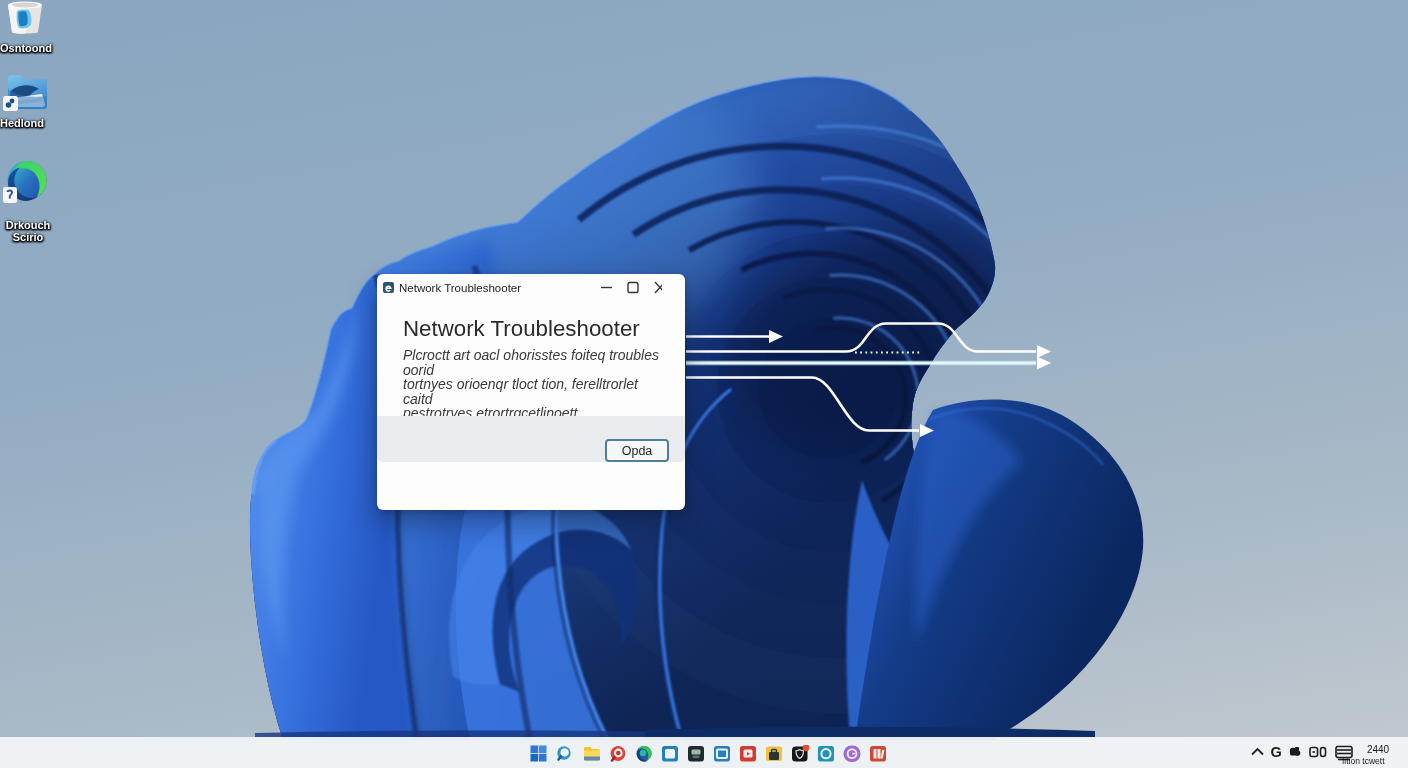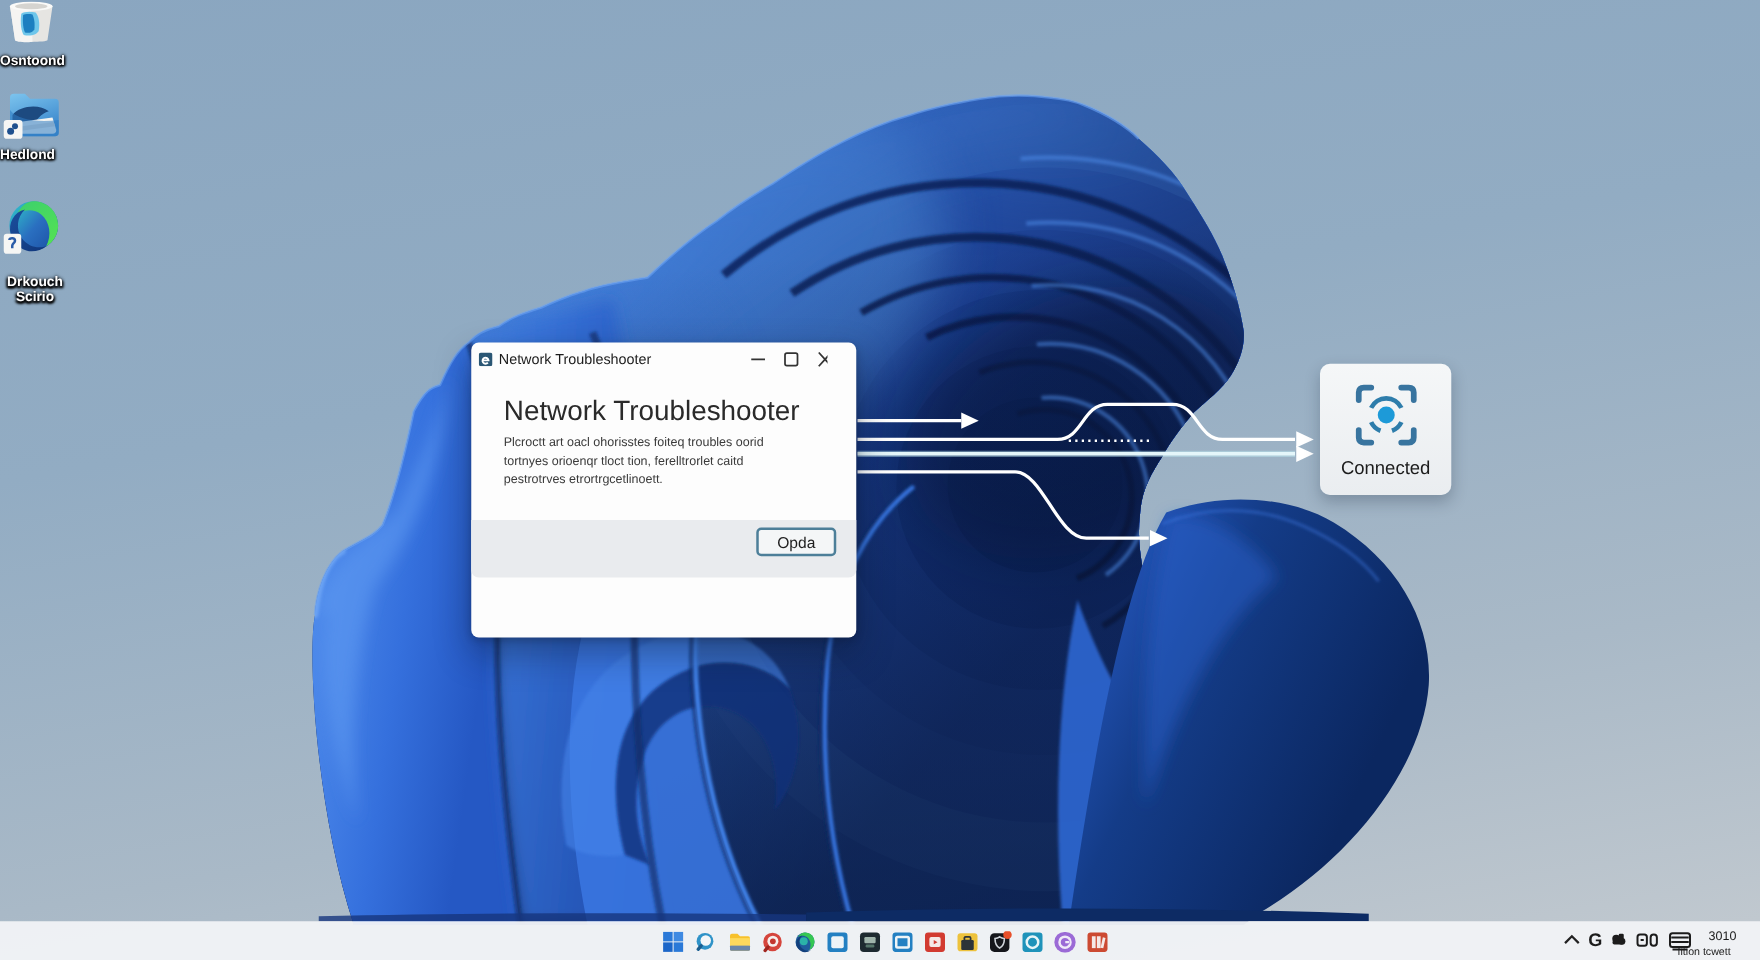--- a/index.html
+++ b/index.html
@@ -261,51 +261,33 @@
       <path d="M 3.2,6.3 L 7.8,6.3 A 2.4,2.4 0 1 0 7.3,8.1" stroke="#fff" stroke-width="1.5" fill="none"></path>
     </svg>
     <div class="abs" style="left:22px;top:8px;font-size:11.5px;color:#1b1b1b;">Network Troubleshooter</div>
     <svg class="abs" style="left:223px;top:0" width="62" height="27" viewBox="0 0 62 27">
       <line x1="1" y1="13.5" x2="12" y2="13.5" stroke="#333" stroke-width="1.4"></line>
       <rect x="28" y="8.5" width="10" height="10" rx="1.5" fill="none" stroke="#333" stroke-width="1.4"></rect>
       <path d="M 55,8 L 65,19 M 65,8 L 55,19" stroke="#333" stroke-width="1.4"></path>
     </svg>
   </div>
   <div class="abs" style="left:26px;top:42px;font-size:22.3px;color:#2a2a2a;">Network Troubleshooter</div>
-  <div class="abs" style="left:26px;top:74px;width:260px;font-size:10px;line-height:14.5px;color:#3a3a3a;">
+  <div class="abs" style="left:26px;top:74px;width:260px;font-size:14px;line-height:14.5px;color:#3a3a3a;font-style:italic;">
     Plcroctt art oacl ohorisstes foiteq troubles oorid<br>
     tortnyes orioenqr tloct tion, ferelltrorlet caitd<br>
     pestrotrves etrortrgcetlinoett.
   </div>
 
   <div class="abs" style="left:0;top:142px;width:100%;height:46px;background:#e9ebee;border-radius:0 0 6px 6px;">
-    <div class="abs" style="left:228px;top:6px;width:60px;height:19px;background:#f4f6f7;
+    <div class="abs" style="left:228px;top:23px;width:60px;height:19px;background:#f4f6f7;
          border:2px solid #4d7f99;border-radius:4px;font-size:12.5px;color:#1f1f1f;
          display:flex;align-items:center;justify-content:center;text-align:center;">Opda</div>
   </div>
 </div>
 
-<div class="abs" style="left:1056px;top:291px;width:105px;height:105px;border-radius:8px;
-     background:linear-gradient(180deg,#f5f7f8,#eaedf0);box-shadow:0 5px 12px rgba(20,30,50,.25);">
-  <svg class="abs" style="left:25px;top:13px" width="56" height="56" viewBox="0 0 56 56">
-    <g fill="none" stroke="#38749f" stroke-width="4.6" stroke-linecap="round">
-      <path d="M 6,16 L 6,10 Q 6,6 10,6 L 16,6"></path>
-      <path d="M 40,6 L 46,6 Q 50,6 50,10 L 50,16"></path>
-      <path d="M 50,40 L 50,46 Q 50,50 46,50 L 40,50"></path>
-      <path d="M 16,50 L 10,50 Q 6,50 6,46 L 6,40"></path>
-    </g>
-    <g fill="none" stroke="#2e7dab" stroke-width="3.7">
-      <path d="M 15.9,22.3 A 13.4,13.4 0 0 1 40.1,22.3"></path>
-      <path d="M 40.1,33.7 A 13.4,13.4 0 0 1 32.6,40.6"></path>
-      <path d="M 15.9,33.7 A 13.4,13.4 0 0 0 23.4,40.6"></path>
-    </g>
-    <circle cx="28" cy="28" r="6.8" fill="#1d9ad8"></circle>
-  </svg>
-  <div class="abs" style="left:0;top:76px;width:100%;text-align:center;font-size:14.8px;color:#1c1c1c;">Connected</div>
-</div>
 
 <div class="abs" style="left:0;top:737px;width:1408px;height:31px;background:rgba(240,242,246,.96);"></div>
 
 <svg class="abs" style="left:530px;top:745px" width="360" height="18" viewBox="0 0 360 18">
 
   <g transform="translate(0,0)">
     <rect x="0.5" y="0.5" width="7.6" height="7.6" fill="#2a79d8"></rect>
     <rect x="8.9" y="0.5" width="7.6" height="7.6" fill="#3f8ae2"></rect>
     <rect x="0.5" y="8.9" width="7.6" height="7.6" fill="#1c66c8"></rect>
     <rect x="8.9" y="8.9" width="7.6" height="7.6" fill="#2a79d8"></rect>
@@ -405,16 +387,16 @@
     <rect x="72.5" y="5.5" width="5" height="9" rx="2.4"></rect>
     <line x1="64.5" y1="10" x2="67" y2="10"></line>
   </g>
   <g fill="none" stroke="#1c1c1c" stroke-width="1.6">
     <rect x="88" y="4.5" width="16" height="11" rx="2"></rect>
     <line x1="89" y1="8" x2="103" y2="8"></line>
     <line x1="89" y1="11.5" x2="103" y2="11.5"></line>
     <line x1="90" y1="17.5" x2="102" y2="17.5"></line>
   </g>
 </svg>
-<div class="abs" style="left:1352px;top:746px;width:52px;text-align:center;color:#1b1b1b;font-size:10px;line-height:8px;">3010</div>
+<div class="abs" style="left:1352px;top:746px;width:52px;text-align:center;color:#1b1b1b;font-size:10px;line-height:8px;">2440</div>
 <div class="abs" style="left:1342px;top:755.5px;width:64px;text-align:left;color:#1b1b1b;font-size:8.5px;">fition tcwett</div>
 
 </div>
 
 </body></html>

